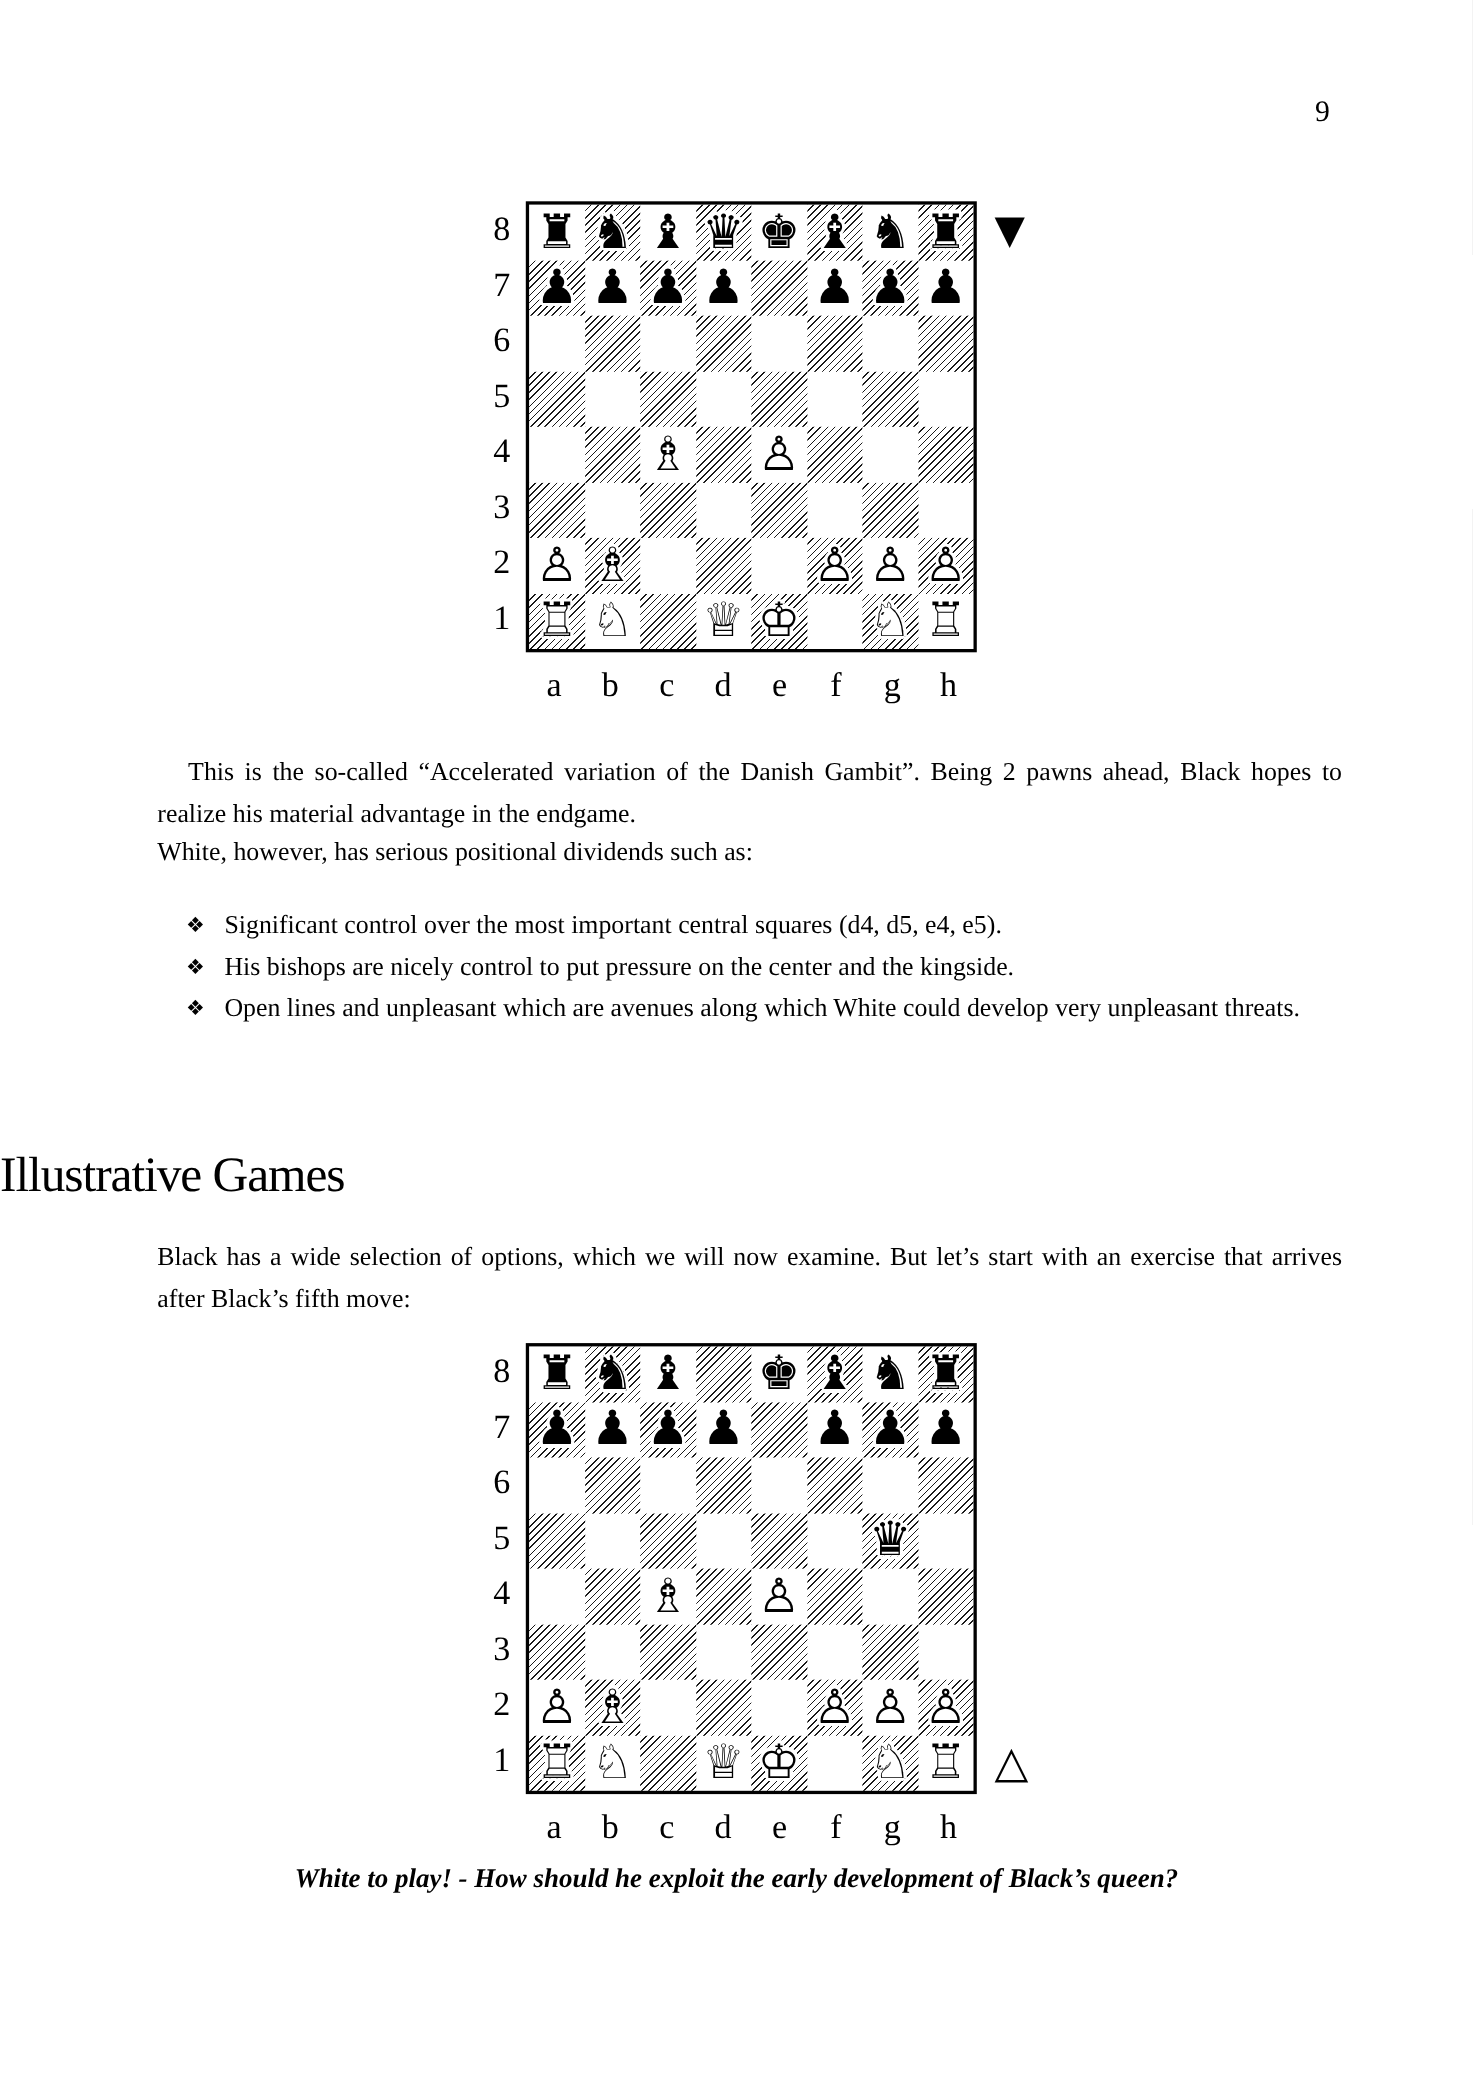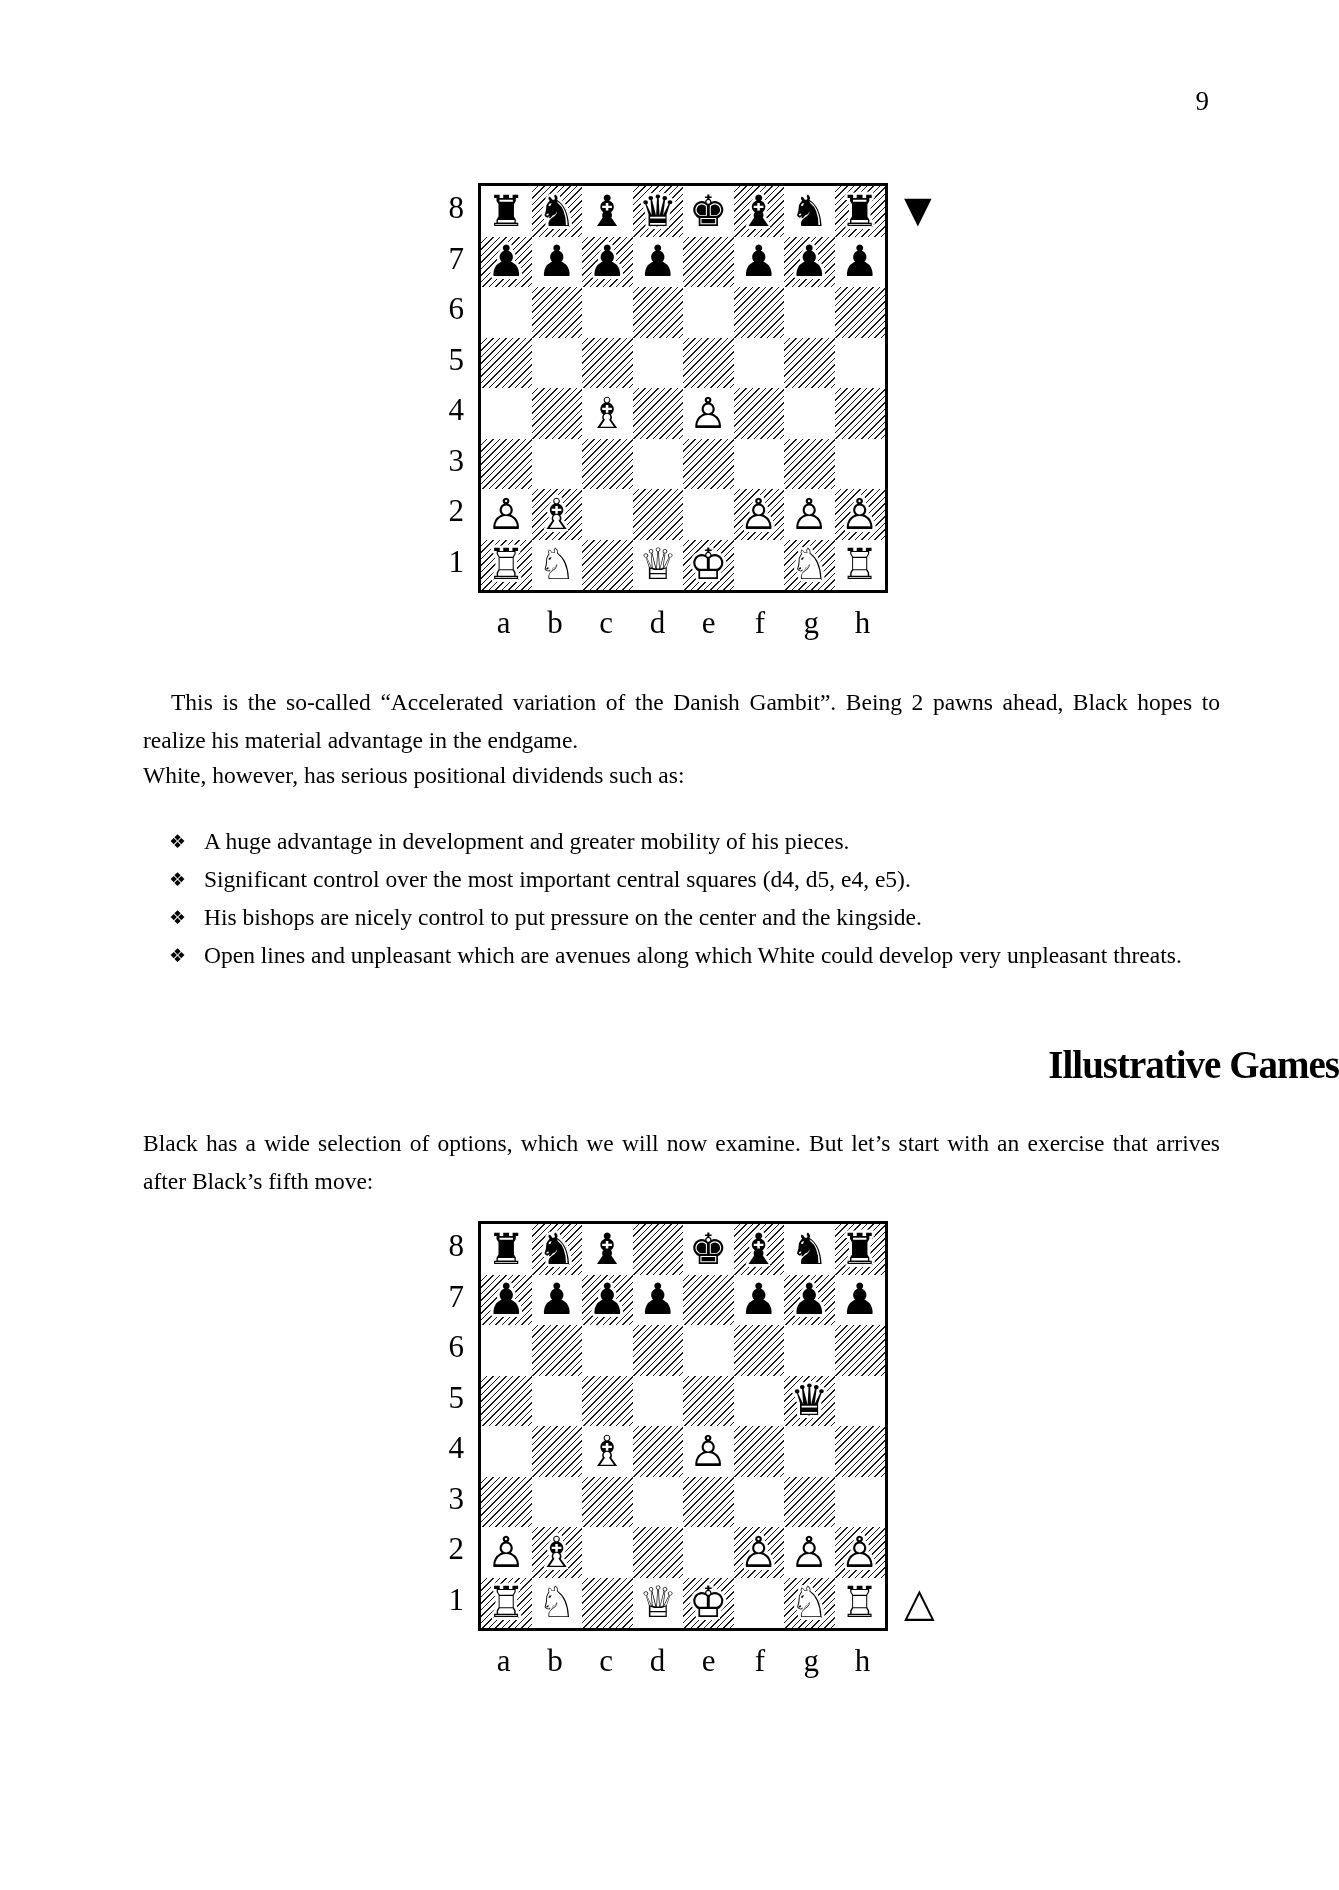--- a/index.html
+++ b/index.html
@@ -14,22 +14,22 @@
   .header .title { text-align:center; font-size:28px; letter-spacing:.2px; }
   .header .pagenum { position:absolute; right:130px; top:0; font-size:27px; }
   
   .textblock { position:absolute; left:143px; width:1077px; font-size:23.5px; line-height:38px; text-align:justify; }
   #para1 { top:648px; text-indent:28px;margin-top:35px; }
   #para2 { top:756px; text-align:left; }
   #bullets-wrap { top:822px; }
   ul.bullets { list-style:none; margin-left:26px; }
   ul.bullets li { padding-left:35px; text-indent:-35px; text-align:justify; }
   ul.bullets .marker { display:inline-block; width:35px; text-indent:0; font-family:"DejaVu Sans",sans-serif; font-size:19px; vertical-align:1px; }
-  #section-heading { position:absolute; top:1042px; left:0; right:0; text-align:right;
-    font-size:39px; font-weight:bold; letter-spacing:-1px; }
+  #section-heading { position:absolute; top:1042px; left:0; right:0; text-align:left;
+    font-size:45px; font-weight:normal; letter-spacing:-1px; }
   #para3 { top:1124px; }
   #caption { position:absolute; top:1694px; left:0; right:0; text-align:center;
     font-size:24.5px; font-weight:bold; font-style:italic; }
   
   .diagram { position:absolute; left:430px; width:560px; }
   #diagram1 { top:183px; }
   #diagram2 { top:1221px; }
   .board-row { display:flex; }
   .rank-labels { width:48px; display:flex; flex-direction:column; }
   .rank-labels .lbl { height:50.5px; display:flex; align-items:center; justify-content:flex-end; padding-right:14px; font-size:31px; }
@@ -220,21 +220,20 @@
         <div class="lbl">h</div>
       </div>
     <div class="to-move">▼</div>
   </div>
 
   <p class="textblock" id="para1">This is the so-called “Accelerated variation of the Danish Gambit”. Being 2 pawns ahead, Black hopes to realize his material advantage in the endgame.</p>
   <p class="textblock" id="para2">White, however, has serious positional dividends such as:</p>
 
   <div class="textblock" id="bullets-wrap">
     <ul class="bullets">
-        <li><span class="marker">❖</span><span>A huge advantage in development and greater mobility of his pieces.</span></li>
         <li><span class="marker">❖</span><span>Significant control over the most important central squares (d4, d5, e4, e5).</span></li>
         <li><span class="marker">❖</span><span>His bishops are nicely control to put pressure on the center and the kingside.</span></li>
         <li><span class="marker">❖</span><span>Open lines and unpleasant which are avenues along which White could develop very unpleasant threats.</span></li>
       </ul>
   </div>
 
   <h1 id="section-heading">Illustrative Games</h1>
 
   <p class="textblock" id="para3">Black has a wide selection of options, which we will now examine. But let’s start with an exercise that arrives after Black’s fifth move:</p>
 
@@ -392,14 +391,15 @@
         <div class="lbl">c</div>
         <div class="lbl">d</div>
         <div class="lbl">e</div>
         <div class="lbl">f</div>
         <div class="lbl">g</div>
         <div class="lbl">h</div>
       </div>
     <div class="to-move">△</div>
   </div>
 
+  <p id="caption">White to play! - How should he exploit the early development of Black’s queen?</p>
 
 </div>
 
 </body></html>

